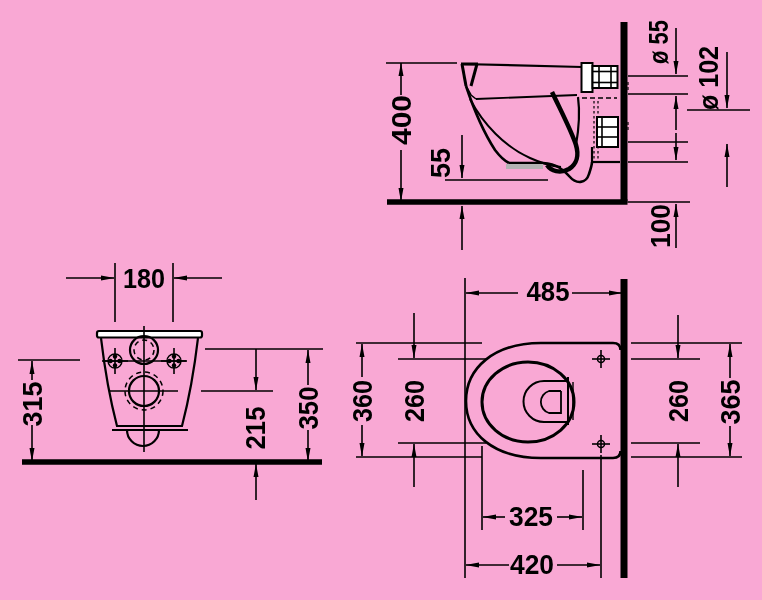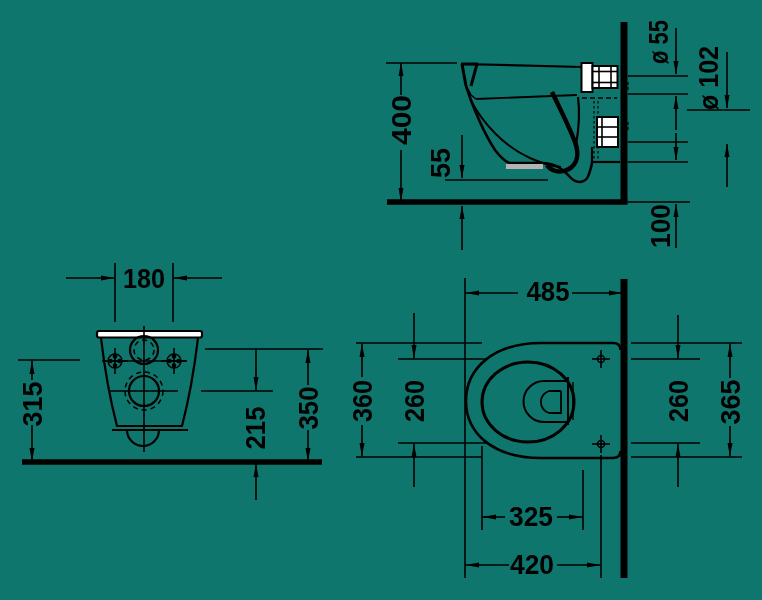--- a/index.html
+++ b/index.html
@@ -1,16 +1,16 @@
 <!DOCTYPE html>
 <html><head>
 <meta charset="utf-8">
 <style>
   html,body{margin:0;padding:0;background:#ffffff;}
-  .stage{position:relative;width:762px;height:600px;background:#0f766e;overflow:hidden;}
+  .stage{position:relative;width:762px;height:600px;background:#f9a8d4;overflow:hidden;}
   svg{display:block;}
   text{font-family:"Liberation Sans","DejaVu Sans",sans-serif;font-weight:bold;fill:#000;}
   .dimtxt{font-size:28px;}
   .thin{stroke:#000;stroke-width:1.6;fill:none;}
   .med{stroke:#000;stroke-width:2.2;fill:none;}
   .outline{stroke:#000;stroke-width:2.6;fill:none;}
   .thick{stroke:#000;stroke-width:4.5;fill:none;}
   .wall{stroke:#000;stroke-width:7;fill:none;}
   .floor{stroke:#000;stroke-width:5.5;fill:none;}
 </style>

